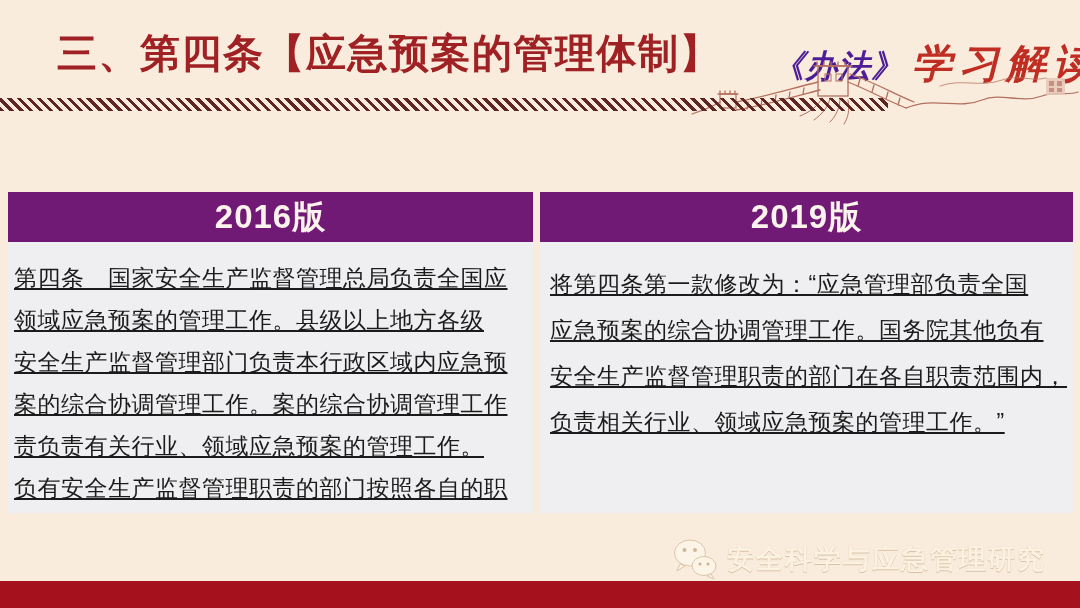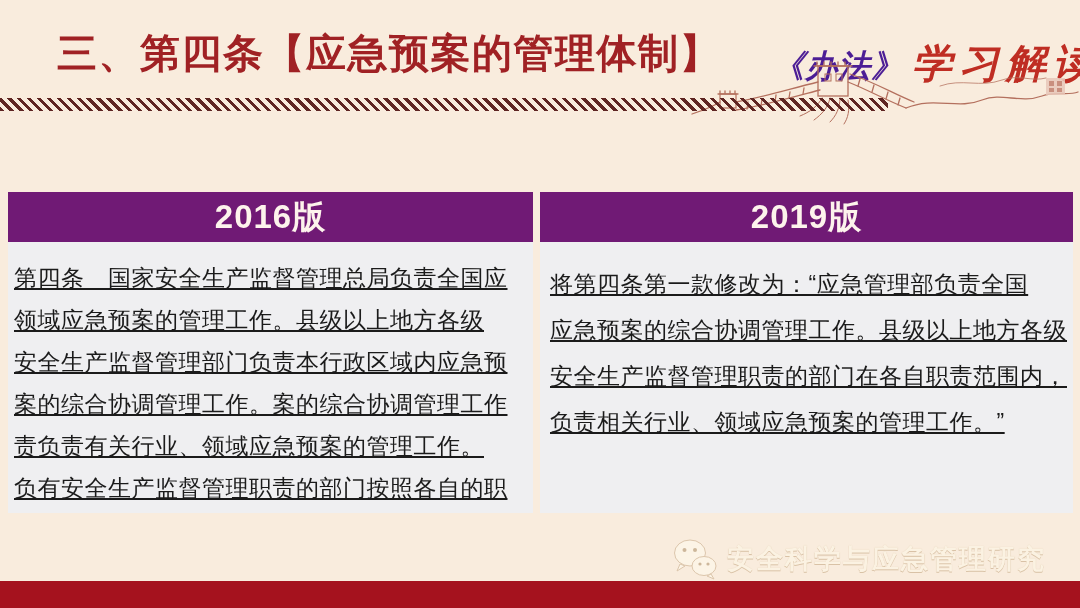--- a/index.html
+++ b/index.html
@@ -124,21 +124,21 @@
     <div class="line">领域应急预案的管理工作。县级以上地方各级</div>
     <div class="line">安全生产监督管理部门负责本行政区域内应急预</div>
     <div class="line">案的综合协调管理工作。案的综合协调管理工作</div>
     <div class="line">责负责有关行业、领域应急预案的管理工作。</div>
     <div class="line">负有安全生产监督管理职责的部门按照各自的职</div>
   </div>
 
   <div class="col-header right">2019版</div>
   <div class="col-body right">
     <div class="line">将第四条第一款修改为：“应急管理部负责全国</div>
-    <div class="line">应急预案的综合协调管理工作。县级以上地方各级</div>
+    <div class="line">应急预案的综合协调管理工作。国务院其他负有</div>
     <div class="line">安全生产监督管理职责的部门在各自职责范围内，</div>
     <div class="line">负责相关行业、领域应急预案的管理工作。”</div>
   </div>
 
   <div class="watermark">
     <svg width="46" height="44" viewBox="0 0 46 44" xmlns="http://www.w3.org/2000/svg">
       <ellipse cx="18" cy="16" rx="15.5" ry="13" fill="#fcf4e6" stroke="#dcc6ac" stroke-width="1"></ellipse>
       <path d="M8 27 L5 34 L13 29 Z" fill="#fcf4e6" stroke="#dcc6ac" stroke-width="1"></path>
       <circle cx="12.5" cy="13" r="2" fill="#cdb79b"></circle>
       <circle cx="23" cy="13" r="2" fill="#cdb79b"></circle>

